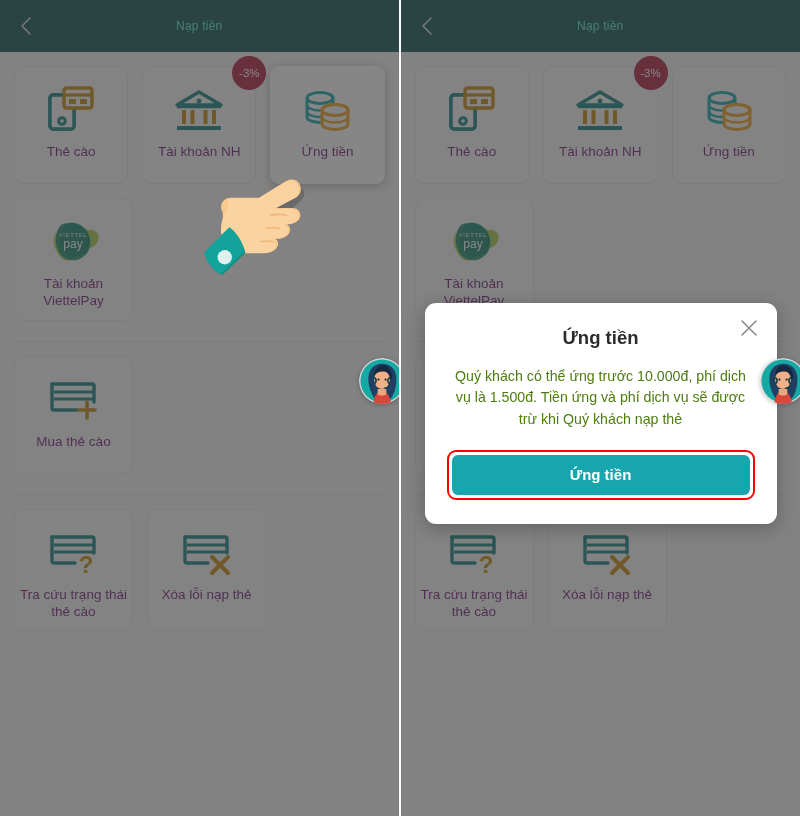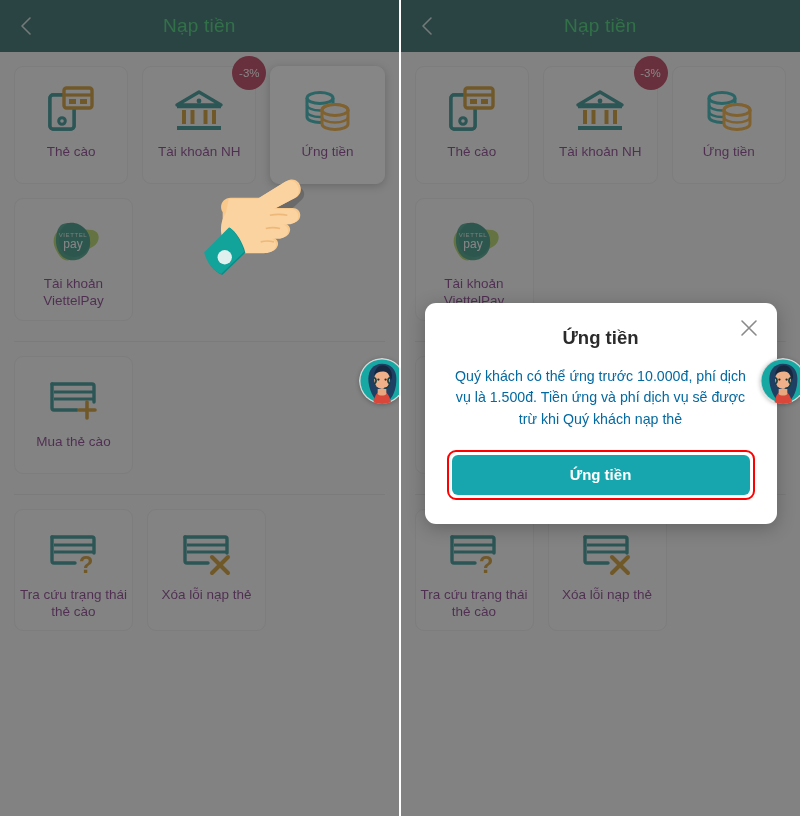--- a/index.html
+++ b/index.html
@@ -26,22 +26,22 @@
   
   .header {
     position: relative;
     height: 52px;
     background: #0f5350;
     display: flex;
     align-items: center;
     justify-content: center;
   }
   .header-title {
-    color: #22c55e;
-    font-size: 19px;
+    color: #5eead4;
+    font-size: 12px;
     font-weight: 400;
     letter-spacing: .2px;
   }
   .back-btn {
     position: absolute;
     left: 14px; top: 50%;
     transform: translateY(-50%);
     width: 26px; height: 26px;
     display: flex; align-items: center; justify-content: center;
   }
@@ -166,21 +166,21 @@
   .modal-close {
     position: absolute;
     top: 16px; right: 17px;
     width: 22px; height: 22px;
     display: flex; align-items: center; justify-content: center;
   }
   .modal-body {
     margin-top: 17px;
     font-size: 14.2px;
     line-height: 1.5;
-    color: #0369a1;
+    color: #4d7c0f;
     text-align: center;
     padding: 0 3px;
   }
   .modal-btn-outline {
     margin-top: 20px;
     border: 2px solid #ff0000;
     border-radius: 9px;
     padding: 3px;
   }
   .modal-btn {

